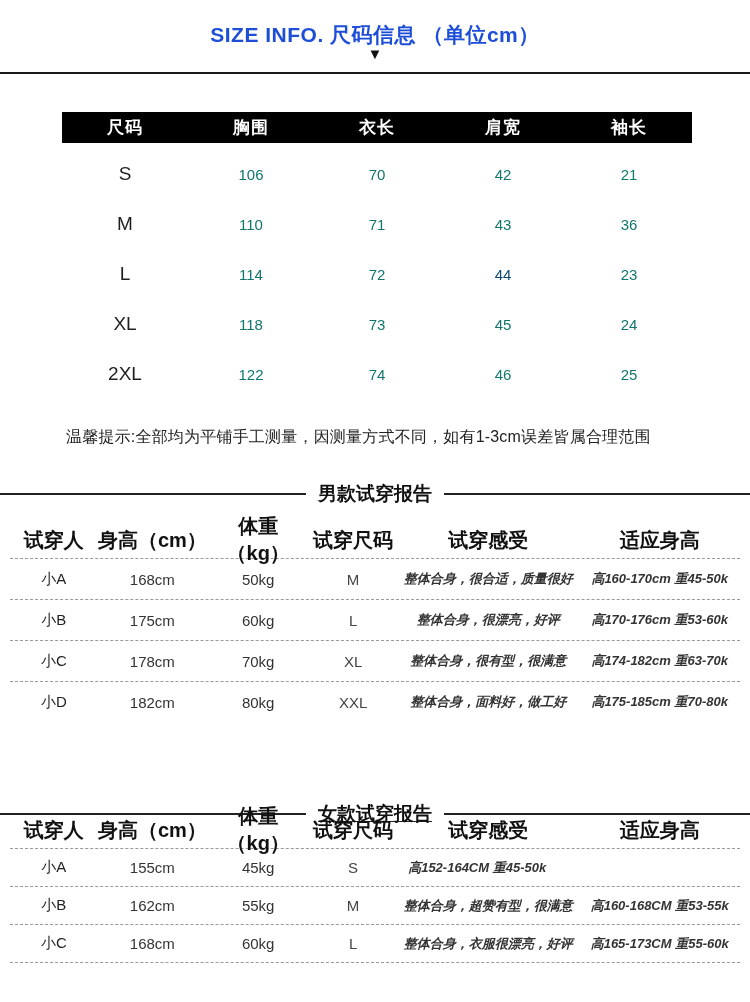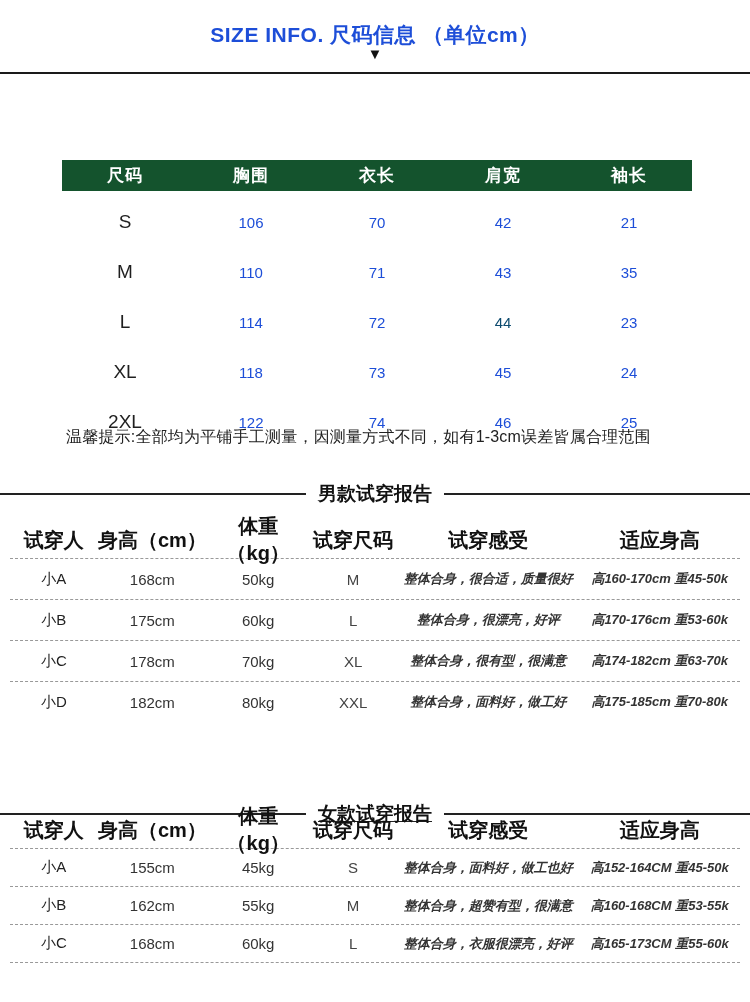--- a/index.html
+++ b/index.html
@@ -19,28 +19,28 @@
   .arrow {
     position:absolute; top:45px; left:0; width:750px;
     text-align:center; font-size:15px; color:#111;
   }
   .topline {
     position:absolute; top:72px; left:0; width:750px; height:2px;
     background:#1a1a1a;
   }
   
   .size-table { position:absolute; top:112px; left:62px; width:630px; }
-  .size-header { display:flex; height:31px; line-height:31px; background:#14532d;margin-top:48px; }
+  .size-header { display:flex; height:31px; line-height:31px; background:#000000; }
   .size-header .cell {
     flex:1; text-align:center; color:#ffffff; font-weight:bold; font-size:17px;
     letter-spacing:1px;
   }
   .size-rows { padding-top:6px; }
   .size-row { display:flex; height:50px; align-items:center; }
-  .size-row .cell { flex:1; text-align:center; font-size:15px; color:#1d4ed8; }
+  .size-row .cell { flex:1; text-align:center; font-size:15px; color:#0f766e; }
   .size-row .cell.size-label { font-size:19px; color:#1f1f1f; }
   .size-row .cell.muted { color:#0c4a6e; }
   
   .tip {
     position:absolute; top:427px; left:66px; width:640px;
     font-size:16px; color:#222; letter-spacing:0.2px;
   }
   
   .divider {
     position:absolute; left:0; width:750px; height:24px;
@@ -102,21 +102,21 @@
       <div class="cell">106</div>
       <div class="cell">70</div>
       <div class="cell">42</div>
       <div class="cell">21</div>
     </div>
     <div class="size-row">
       <div class="cell size-label">M</div>
       <div class="cell">110</div>
       <div class="cell">71</div>
       <div class="cell">43</div>
-      <div class="cell">35</div>
+      <div class="cell">36</div>
     </div>
     <div class="size-row">
       <div class="cell size-label">L</div>
       <div class="cell">114</div>
       <div class="cell">72</div>
       <div class="cell muted">44</div>
       <div class="cell">23</div>
     </div>
     <div class="size-row">
       <div class="cell size-label">XL</div>
@@ -199,21 +199,20 @@
     <div class="cell c3">体重（kg）</div>
     <div class="cell c4">试穿尺码</div>
     <div class="cell c5">试穿感受</div>
     <div class="cell c6">适应身高</div>
   </div>
   <div class="fit-row">
     <div class="cell c1">小A</div>
     <div class="cell c2">155cm</div>
     <div class="cell c3">45kg</div>
     <div class="cell c4">S</div>
-    <div class="cell c5">整体合身，面料好，做工也好</div>
     <div class="cell c6">高152-164CM 重45-50k</div>
   </div>
   <div class="fit-row">
     <div class="cell c1">小B</div>
     <div class="cell c2">162cm</div>
     <div class="cell c3">55kg</div>
     <div class="cell c4">M</div>
     <div class="cell c5">整体合身，超赞有型，很满意</div>
     <div class="cell c6">高160-168CM 重53-55k</div>
   </div>

